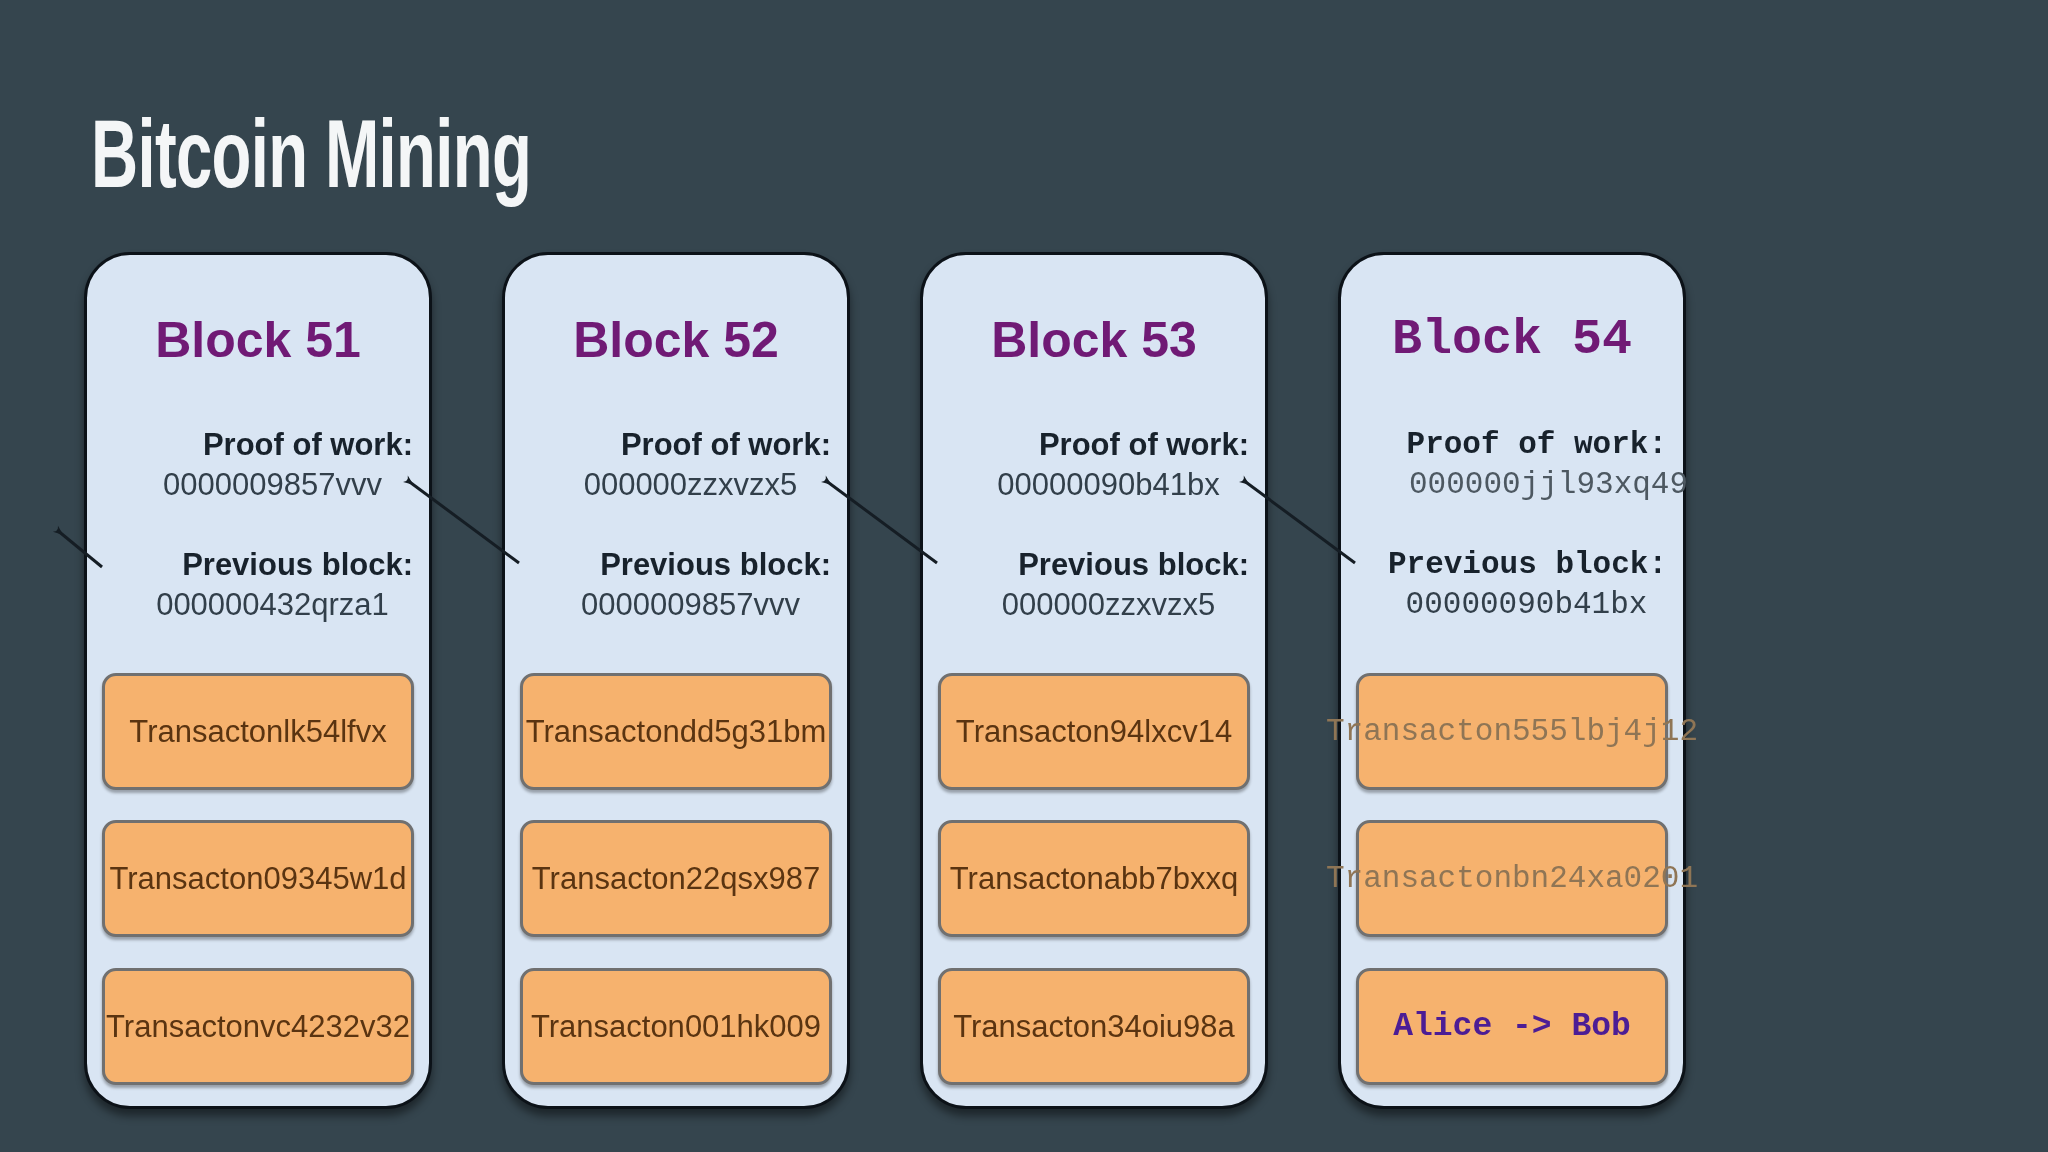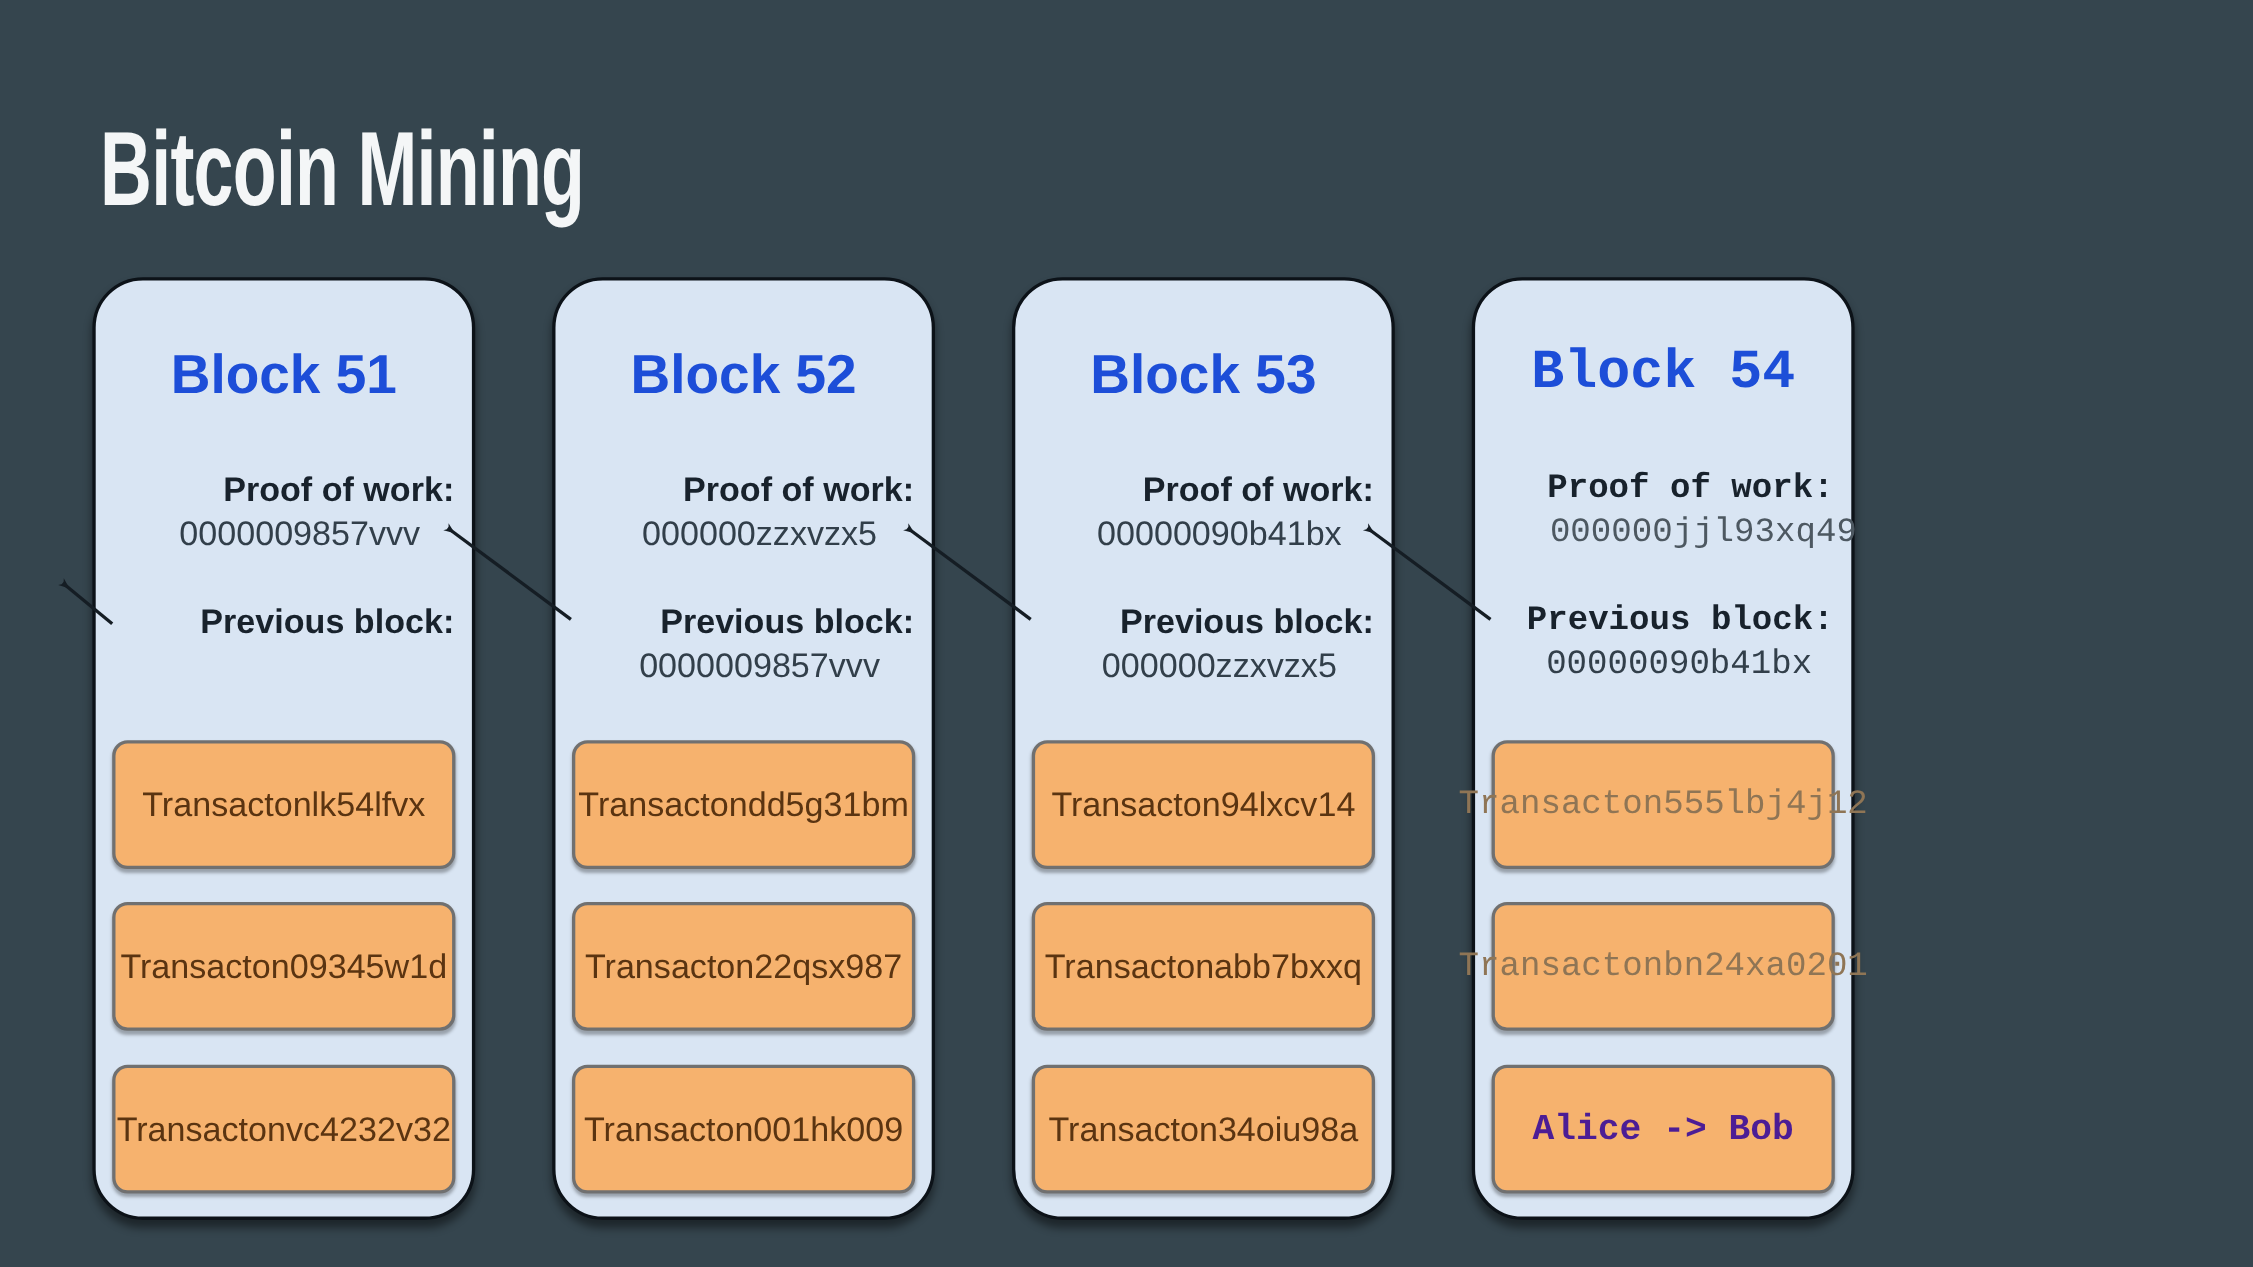--- a/index.html
+++ b/index.html
@@ -27,21 +27,21 @@
     box-shadow:0 7px 8px rgba(0,0,0,0.45);
     box-sizing:border-box;
   }
   .block.b0{left:84px;}
   .block.b1{left:502px;}
   .block.b2{left:920px;}
   .block.b3{left:1338px;font-family:Liberation Mono, monospace;}
 
   .block-title{
     position:absolute;top:56px;left:0;width:100%;
-    text-align:center;font-size:50px;font-weight:700;color:#1d4ed8;
+    text-align:center;font-size:50px;font-weight:700;color:#701a75;
   }
   .field{position:absolute;left:45px;right:16px;}
   .field.pow{top:170px;}
   .field.prev{top:290px;}
   .field .lbl{font-size:31px;font-weight:700;color:#18222c;line-height:40px;text-align:right;}
   .field .hash{font-size:31px;color:#323f4a;line-height:40px;text-align:center;}
   .field .hash.light{color:#4d5861;margin-left:23px;}
 
   .tx{
     position:absolute;left:15px;width:312px;height:117px;
@@ -70,20 +70,21 @@
   <div class="page-title">Bitcoin Mining</div>
 
   <div class="block b0">
     <div class="block-title">Block 51</div>
     <div class="field pow">
       <div class="lbl">Proof of work:</div>
       <div class="hash">0000009857vvv</div>
     </div>
     <div class="field prev">
       <div class="lbl">Previous block:</div>
+      <div class="hash">000000432qrza1</div>
     </div>
     <div class="tx t0">
       <div class="tline">Transacton</div>
       <div class="tline">lk54lfvx</div>
     </div>
     <div class="tx t1">
       <div class="tline">Transacton</div>
       <div class="tline">09345w1d</div>
     </div>
     <div class="tx t2">

